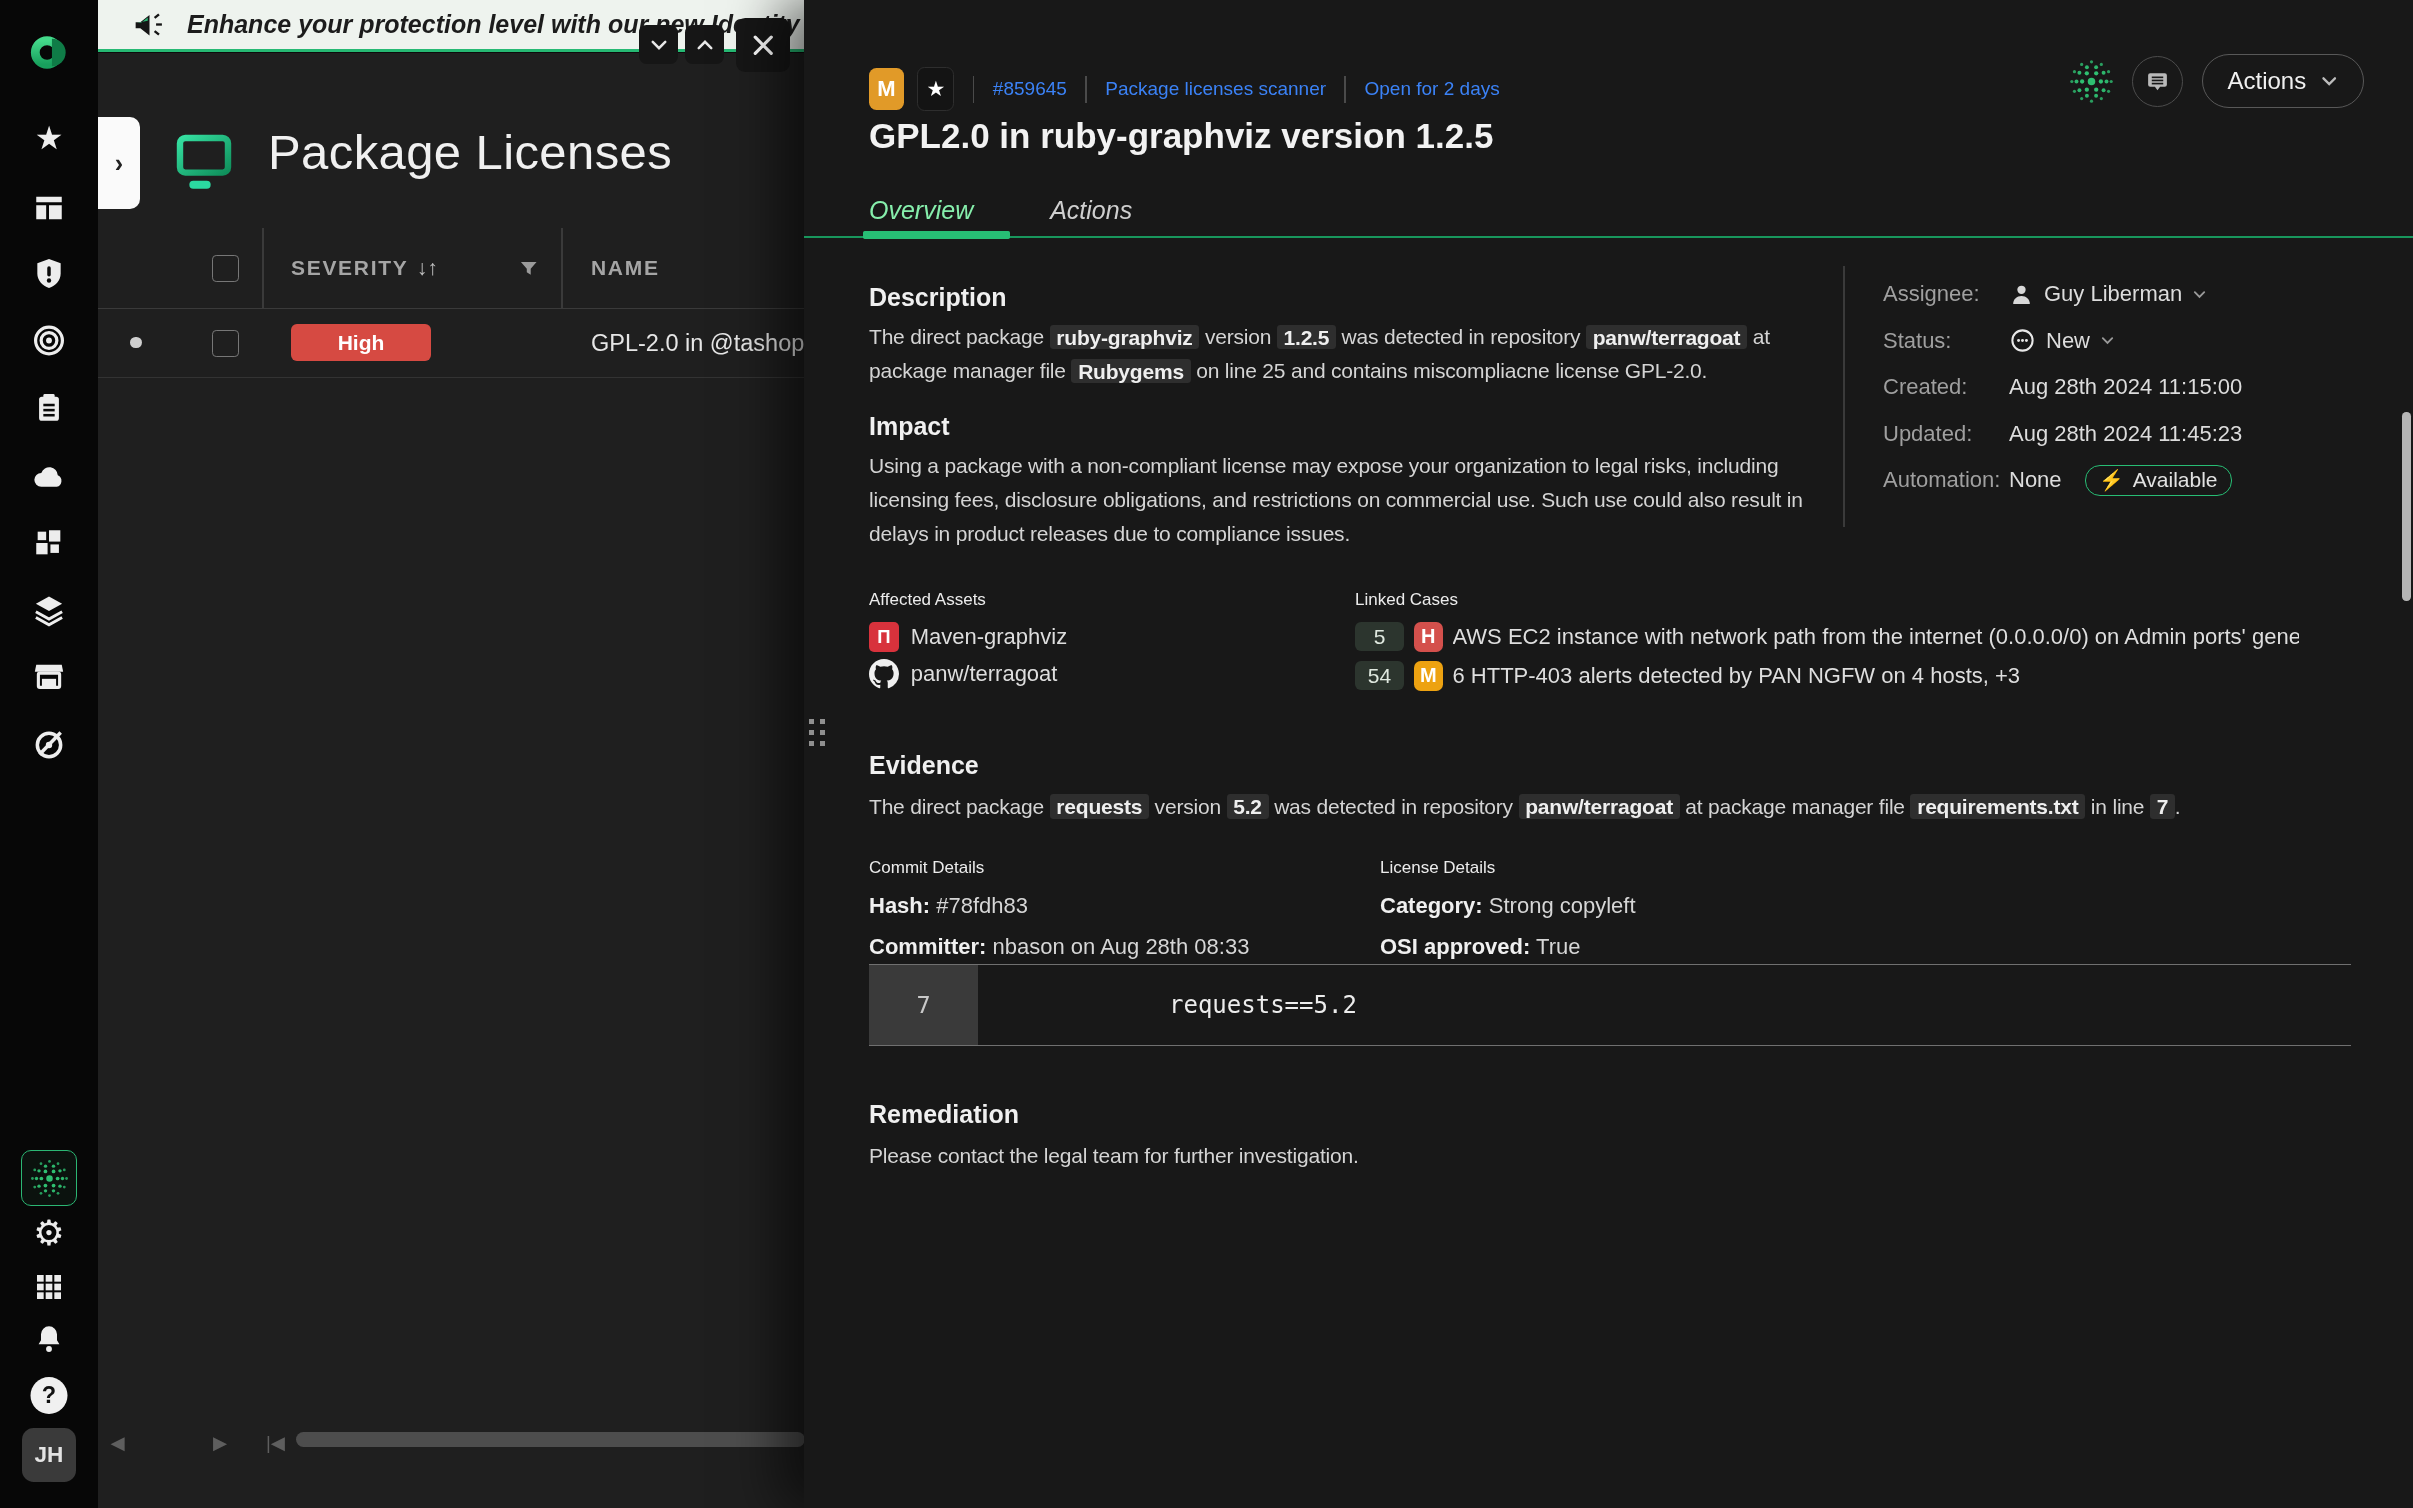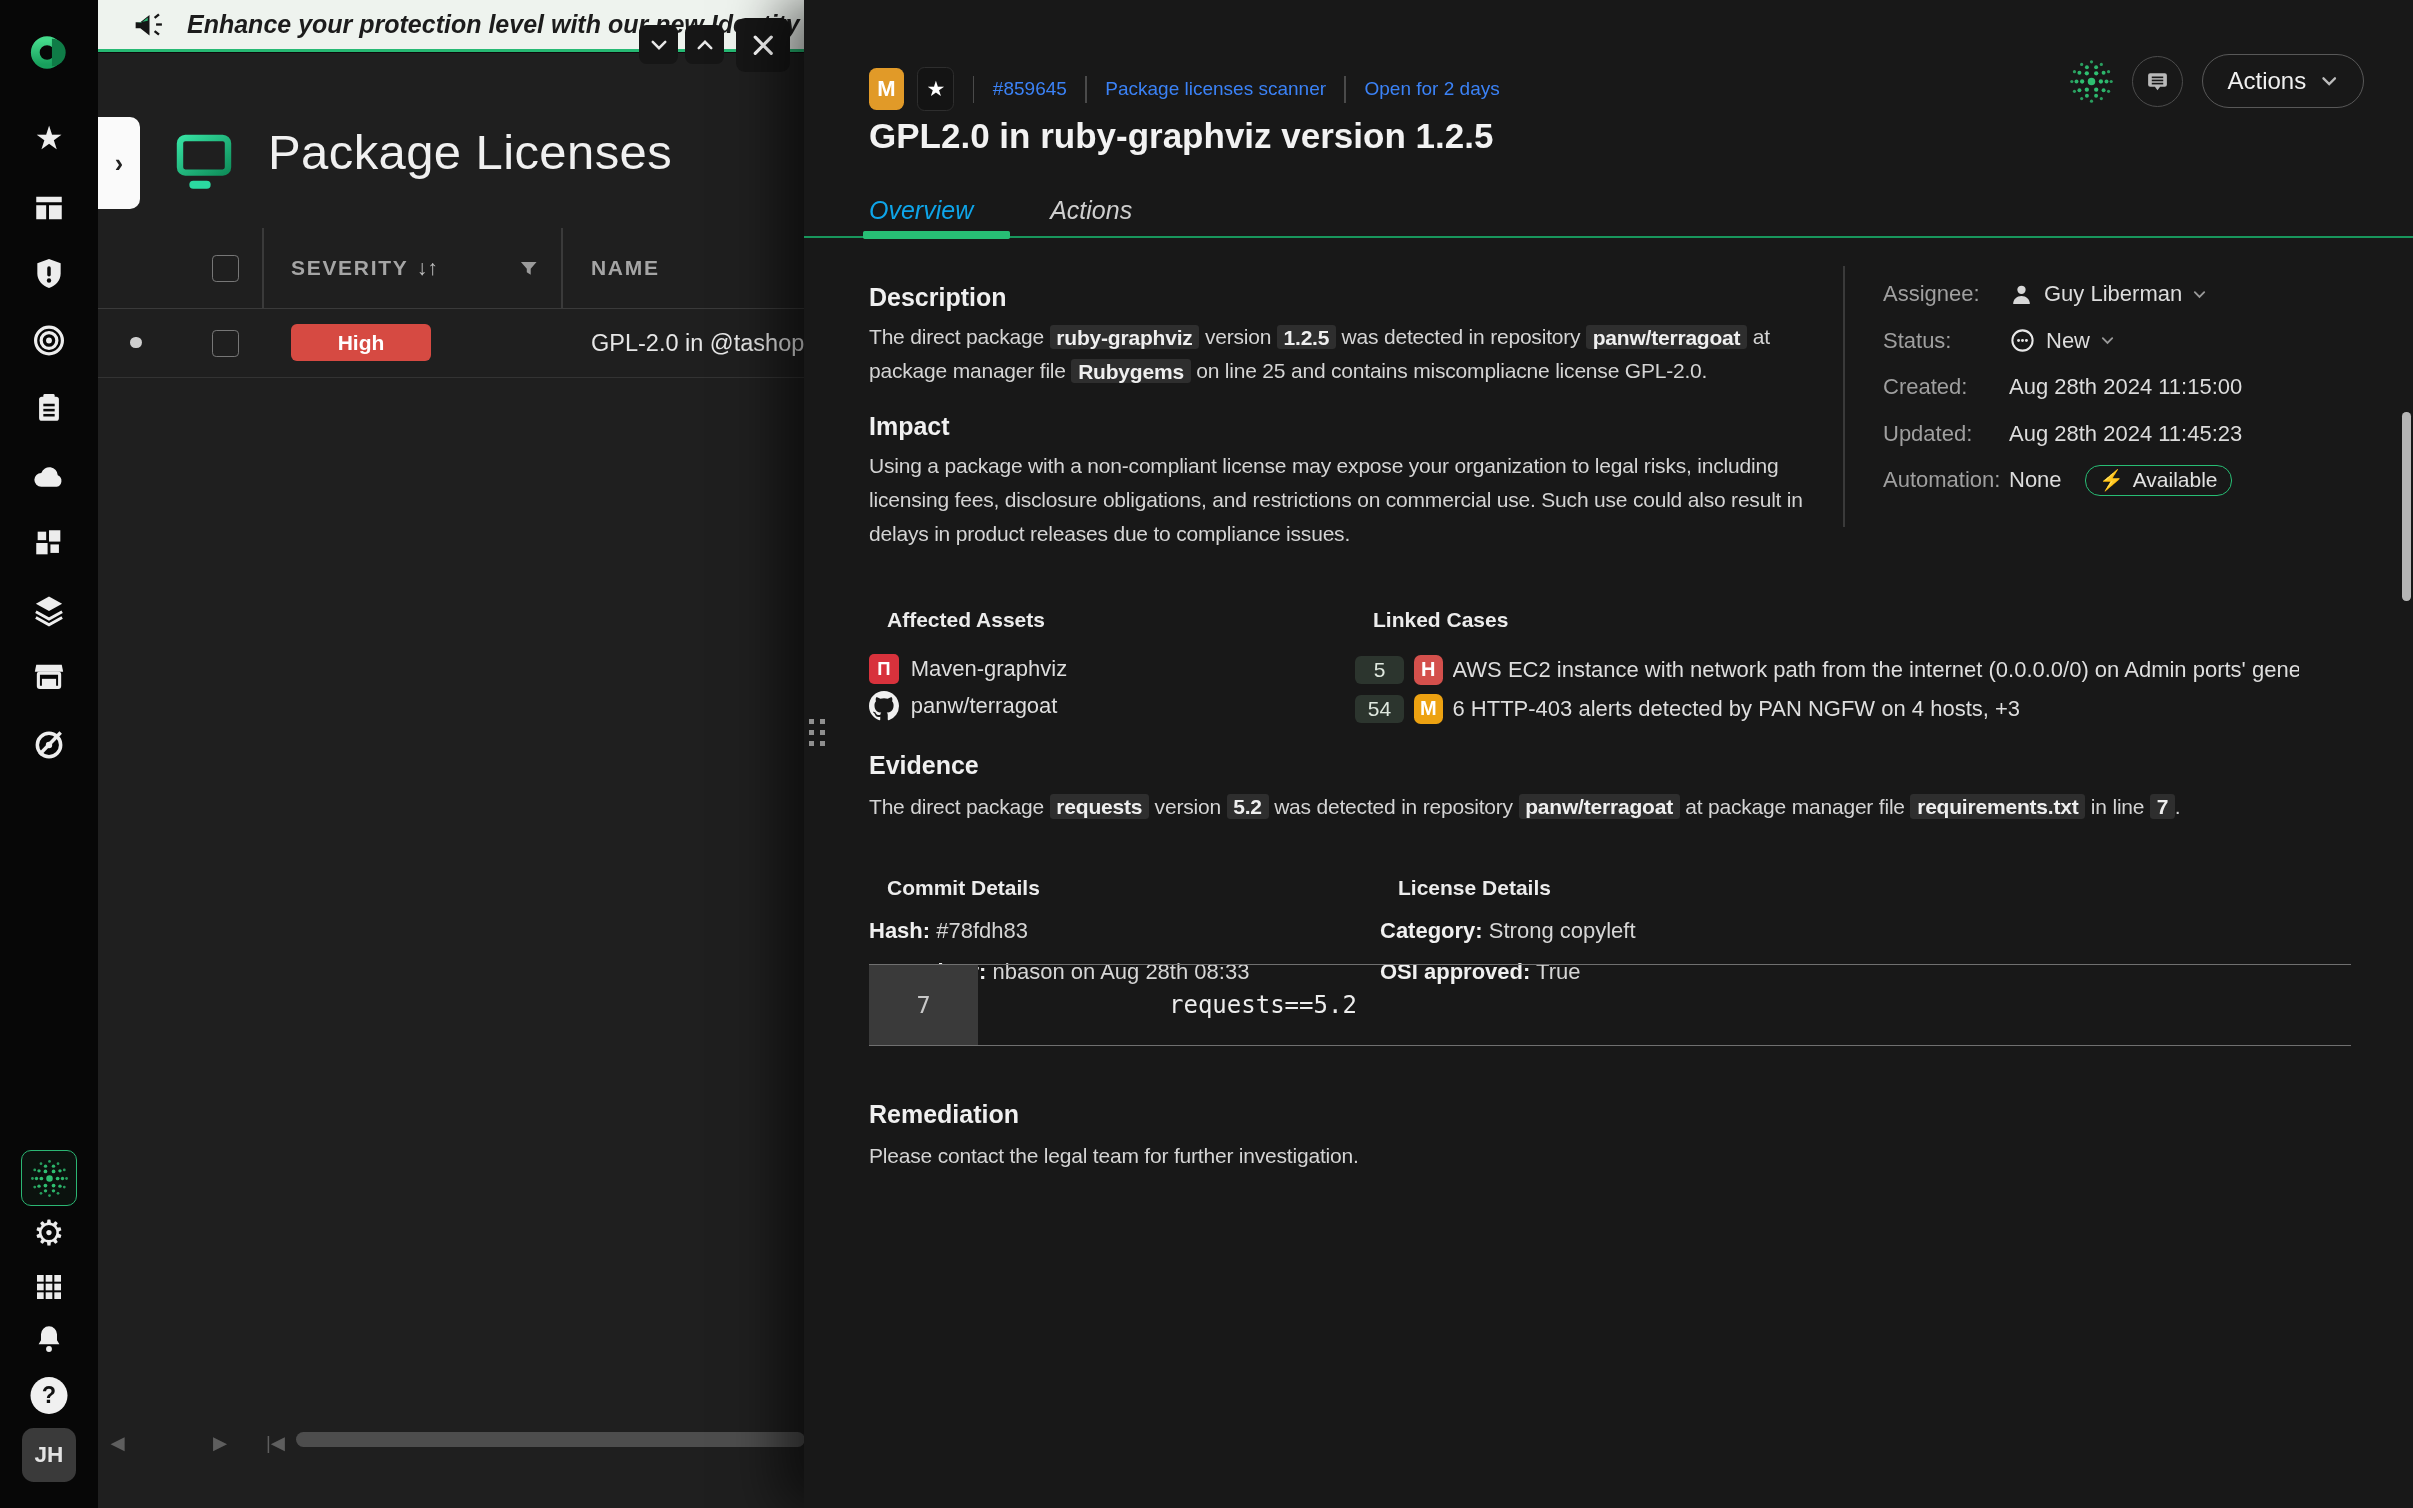--- a/index.html
+++ b/index.html
@@ -53,30 +53,30 @@
   .badge-row{position:absolute;left:65px;top:67px;display:flex;align-items:center;gap:13.4px;}
   .m-badge{width:35px;height:42px;border-radius:7.5px;background:#e19a28;color:#fff;font-size:22px;font-weight:bold;
            display:flex;align-items:center;justify-content:center;}
   .star-badge{width:35px;height:42px;border-radius:7.5px;background:#141414;border:0.8px solid #2e2e2e;color:#fff;
               font-size:21px;display:flex;align-items:center;justify-content:center;}
   .hmeta{font-size:19px;color:#3b82f6;white-space:nowrap;}
   .hsep{width:1.7px;height:27px;background:#4a4a4a;margin:0 5px;}
   .p-title{position:absolute;left:65px;top:116px;font-size:35px;font-weight:bold;color:#f2f2f2;}
   .tabs{position:absolute;left:65px;top:196px;display:flex;gap:77px;}
   .tab{font-size:25px;font-style:italic;color:#cfcfcf;}
-  .tab.active{color:#0ea5e9;}
+  .tab.active{color:#86efac;}
   .tab-hairline{position:absolute;left:0;top:236px;width:100%;height:1.7px;background:#18965c;}
   .tab-underline{position:absolute;left:59px;top:231px;width:147px;height:7.5px;background:#27bd74;border-radius:1.7px;}
   .pc-actions{position:absolute;right:49px;top:54px;display:flex;align-items:center;gap:18.4px;}
   .circle-btn{width:49px;height:49px;border-radius:50%;border:1.7px solid #4c4c4c;display:flex;
               align-items:center;justify-content:center;color:#b9b9b9;}
   .actions-btn{height:52px;border:1.7px solid #585858;border-radius:28.5px;display:flex;align-items:center;
                gap:13.4px;padding:0 25px;color:#f0f0f0;font-size:24px;}
   h2.sec{font-size:25px;font-weight:600;color:#f0f0f0;margin:0;}
-  h3.sub{font-size:21px;font-weight:bold;color:#ececec;margin:18px;}
+  h3.sub{font-size:17px;font-weight:normal;color:#ececec;margin:0;}
   .para{font-size:21px;line-height:34px;color:#d4d4d4;letter-spacing:-0.2px;}
   .chip{background:#2e2e2e;border-radius:3.4px;padding:0.8px 6.7px;font-weight:bold;color:#efefef;}
   .p-main{position:absolute;left:65px;top:268px;width:964px;}
   .v-divider{position:absolute;left:1039px;top:266px;width:1.7px;height:261px;background:#3a3a3a;}
   .p-meta{position:absolute;left:1079px;top:277px;width:503px;display:flex;flex-direction:column;gap:12.6px;}
   .meta-row{display:flex;align-items:center;font-size:22px;min-height:34px;}
   .meta-label{width:126px;color:#9f9f9f;flex:none;}
   .meta-value{color:#dcdcdc;display:flex;align-items:center;gap:10px;justify-content:center;}
   .avail-pill{display:inline-flex;align-items:center;gap:8.4px;border:1.7px solid #27bd74;border-radius:15px;
               padding:2.5px 13.4px;font-size:21px;color:#e2e2e2;margin-left:13.4px;}

